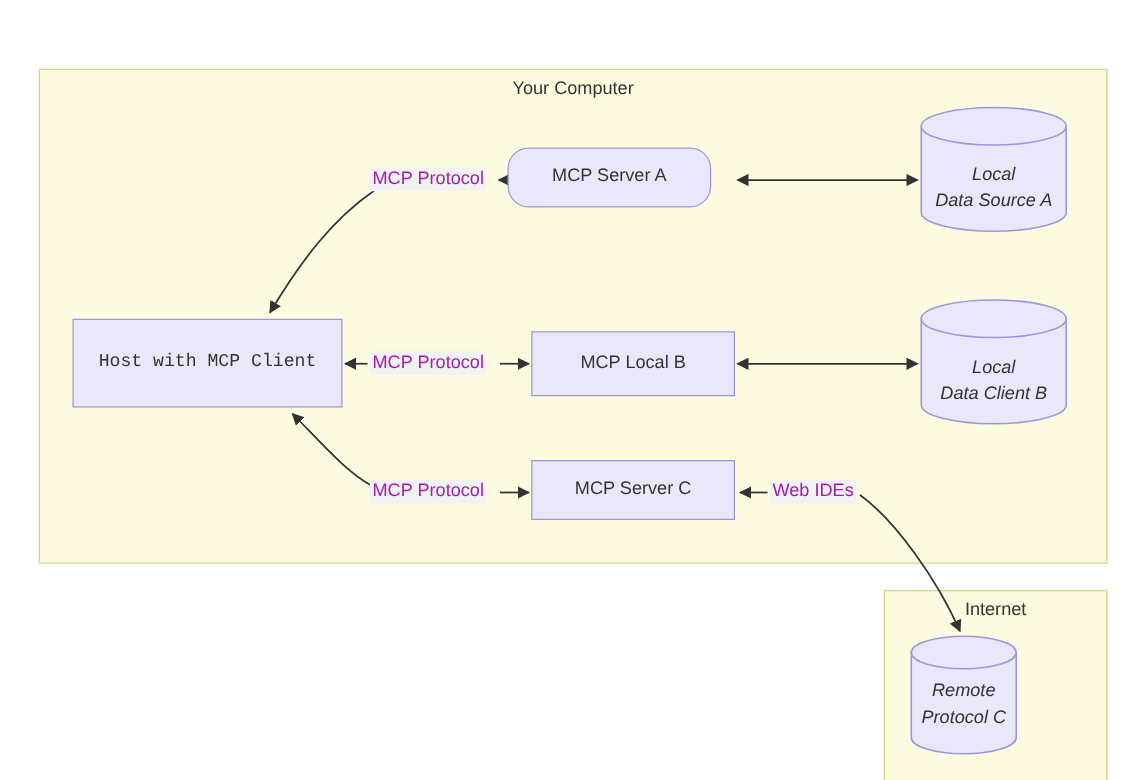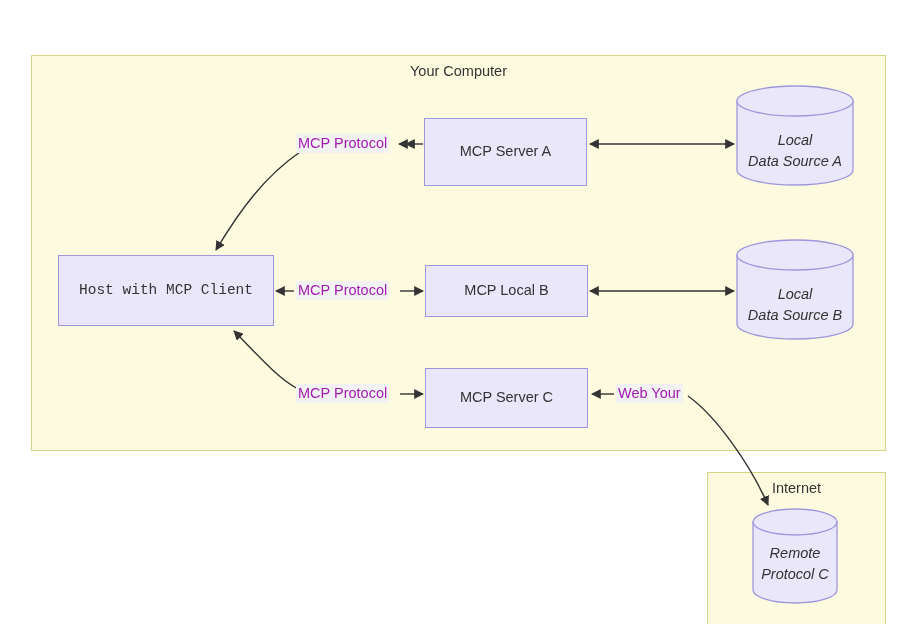--- a/index.html
+++ b/index.html
@@ -86,36 +86,37 @@
     line-height: 1.45;
   }
   #node-host {
     left: 58px;
     top: 231px;
     width: 216px;
     height: 71px;
     font-family: Liberation Mono, monospace;
   }
   #node-server-a {
-    left: 424px;
+    left: 406px;
     top: 94px;
     width: 163px;
-    height: 68px;
+    height: 48px;
+    border-radius: 17px;
   }
   #node-server-b {
     left: 425px;
     top: 241px;
     width: 163px;
     height: 52px;
   }
   #node-server-c {
     left: 425px;
     top: 344px;
     width: 163px;
-    height: 60px;
+    height: 48px;
   }
   .node-rect .line2 { display: block; }
 
   
   .node-cyl {
     position: absolute;
     font-style: italic;
   }
   .node-cyl svg {
     position: absolute;
@@ -128,21 +129,21 @@
     width: 100%;
     text-align: center;
     font-size: 14.5px;
     color: #333333;
     line-height: 1.45;
   }
   #node-ds-a { left: 736px; top: 61px;  width: 118px; height: 101px; }
   #node-ds-a .cyl-label { top: 45px; }
   #node-ds-b { left: 736px; top: 215px; width: 118px; height: 101px; }
   #node-ds-b .cyl-label { top: 45px; }
-  #node-remote-c { left: 752px; top: 484px; width: 86px; height: 96px; }
+  #node-remote-c { left: 728px; top: 484px; width: 86px; height: 96px; }
   #node-remote-c .cyl-label { top: 35px; }
 
   
   .edge-label {
     position: absolute;
     background: #f2f2f2;
     color: #a21caf;
     font-size: 14.5px;
     line-height: 1.2;
     padding: 1px 2px;
@@ -235,33 +236,33 @@
     </div>
   </div>
 
   <div class="node-cyl" id="node-ds-b">
     <svg width="118" height="101" viewBox="0 0 118 101">
       <path d="M 1 16 L 1 85 A 58 15 0 0 0 117 85 L 117 16 Z" fill="#eae7fb" stroke="#9f97dd" stroke-width="1.3"></path>
       <ellipse cx="59" cy="16" rx="58" ry="15" fill="#eae7fb" stroke="#9f97dd" stroke-width="1.3"></ellipse>
     </svg>
     <div class="cyl-label">
       <span>Local</span><br>
-      <span>Data Source B</span>
+      <span>Data Client B</span>
     </div>
   </div>
 
   <div class="node-cyl" id="node-remote-c">
     <svg width="86" height="96" viewBox="0 0 86 96">
       <path d="M 1 14 L 1 82 A 42 13 0 0 0 85 82 L 85 14 Z" fill="#eae7fb" stroke="#9f97dd" stroke-width="1.3"></path>
       <ellipse cx="43" cy="14" rx="42" ry="13" fill="#eae7fb" stroke="#9f97dd" stroke-width="1.3"></ellipse>
     </svg>
     <div class="cyl-label">
       <span>Remote</span><br>
       <span>Protocol C</span>
     </div>
   </div>
 
   <div class="edge-label" id="edge-label-a">MCP Protocol</div>
   <div class="edge-label" id="edge-label-b">MCP Protocol</div>
   <div class="edge-label" id="edge-label-c">MCP Protocol</div>
-  <div class="edge-label" id="edge-label-web">Web Your</div>
+  <div class="edge-label" id="edge-label-web">Web IDEs</div>
 
 </div>
 
 </body></html>

